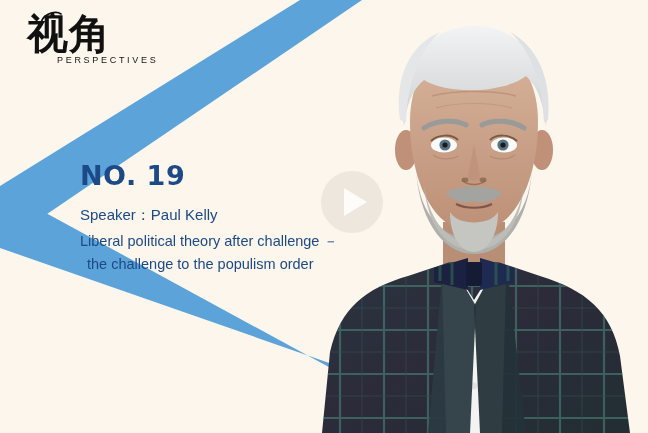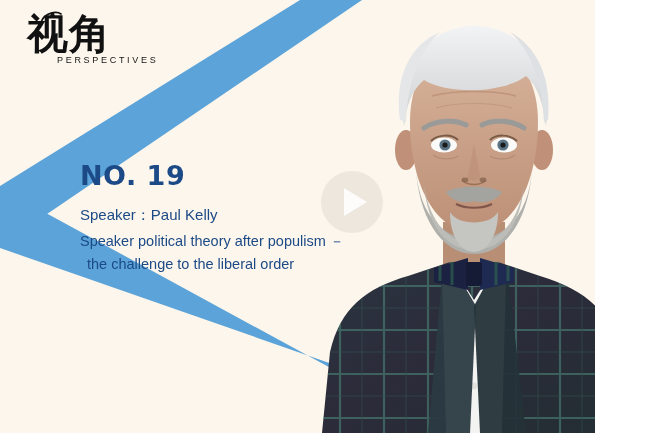--- a/index.html
+++ b/index.html
@@ -6,21 +6,21 @@
     margin: 0;
     padding: 0;
     background: #ffffff;
   }
   body {
     font-family: "Liberation Sans", sans-serif;
   }
 
   #video-card {
     position: relative;
-    width: 595px;
+    width: 648px;
     height: 433px;
     overflow: hidden;
     background: #fdf6ec;
   }
 
   
   .stripes {
     position: absolute;
     inset: 0;
     width: 648px;
@@ -148,22 +148,22 @@
       <ellipse cx="12.5" cy="4.2" rx="2.1" ry="2.6" fill="#111"></ellipse>
     </svg>
     <span class="logo-mark">视角</span>
     <span class="logo-sub">PERSPECTIVES</span>
   </div>
 
   <div class="text-block">
     <div class="episode-no">NO. 19</div>
     <div class="speaker-line">Speaker：Paul Kelly</div>
     <div class="talk-title">
-      <span class="line1">Speaker political theory after populism －</span>
-      <span class="line2">the challenge to the liberal order</span>
+      <span class="line1">Liberal political theory after challenge －</span>
+      <span class="line2">the challenge to the populism order</span>
     </div>
   </div>
 
   <svg class="portrait" viewBox="0 0 348 433" preserveAspectRatio="none">
     <defs>
       <linearGradient id="jacketGrad" x1="0" y1="0" x2="1" y2="1">
         <stop offset="0%" stop-color="#2A3540"></stop>
         <stop offset="45%" stop-color="#2C2B3A"></stop>
         <stop offset="100%" stop-color="#222E33"></stop>
       </linearGradient>

